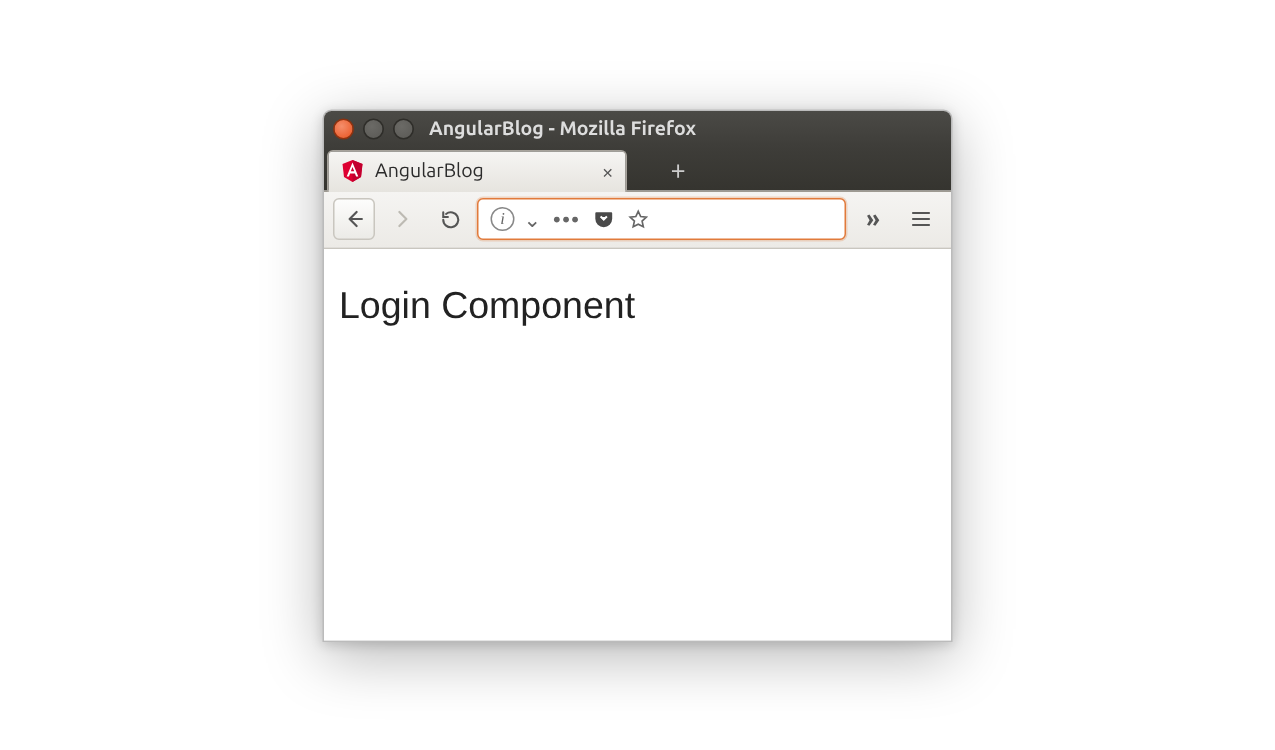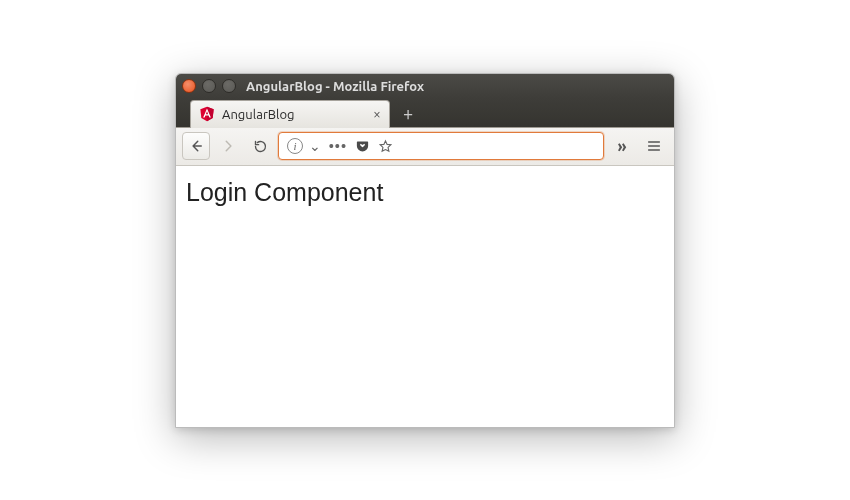--- a/index.html
+++ b/index.html
@@ -6,21 +6,21 @@
     body {
       font-family: Ubuntu, "Liberation Sans", Arial, sans-serif;
       background: #fff;
       width: 850px;
       height: 500px;
       display: flex;
       align-items: center;
       justify-content: center;
     }
     .window {
-      width: 500px;
+      width: 420px;
       height: 355px;
       background: #fff;
       border: 1px solid #bbb;
       border-radius: 6px 6px 0 0;
       box-shadow: 0 10px 40px rgba(0,0,0,0.28), 0 2px 8px rgba(0,0,0,0.15);
       overflow: hidden;
       display: flex;
       flex-direction: column;
     }
     .titlebar {
@@ -41,22 +41,23 @@
     .tb-close { background: radial-gradient(circle at 40% 35%, #f58e6b, #e9531f); border:1px solid #8c3210;}
     .tb-min   { background: radial-gradient(circle at 40% 35%, #6b6a66, #5a5955); border:1px solid #2e2d29;}
     .tb-max   { background: radial-gradient(circle at 40% 35%, #6b6a66, #5a5955); border:1px solid #2e2d29;}
     .titlebar-text { margin-left: 4px; }
 
     .tabstrip {
       height: 30px;
       background: linear-gradient(to bottom, #3e3d39 0%, #35342f 100%);
       display: flex;
       align-items: flex-end;
-      padding-left: 14px;
+      padding-left: 2px;
       border-bottom: 1px solid #9e9a92;
+      gap: 16px;
     }
     .tab {
       height: 28px;
       background: linear-gradient(to bottom, #f6f5f3 0%, #e6e4df 100%);
       border: 1px solid #a7a39c;
       border-bottom: none;
       border-radius: 4px 4px 0 0;
       display: flex;
       align-items: center;
       padding: 0 6px 0 8px;
@@ -126,21 +127,21 @@
     .urlbar input {
       flex:1; border:none; outline:none; font-size:14px; background:transparent;color:#222;
     }
     .right-icons { display:flex;align-items:center;gap:8px;color:#666; padding-right:2px;}
     .dots { letter-spacing:1px; font-weight:bold;}
     .pocket-icon svg, .star-icon svg, .chevron-icon svg, .menu-icon svg, .nav-btn svg, .reload-icon svg { display:block; }
 
     .content {
       flex:1;
       background:#fff;
-      padding: 12px 10px;
+      padding: 24px 10px;
     }
     .content h1 {
       font-size: 25px;
       font-weight: 400;
       color:#222;
       font-family: Arial, Helvetica, sans-serif;
     }
   </style>
 </head>
 <body>

